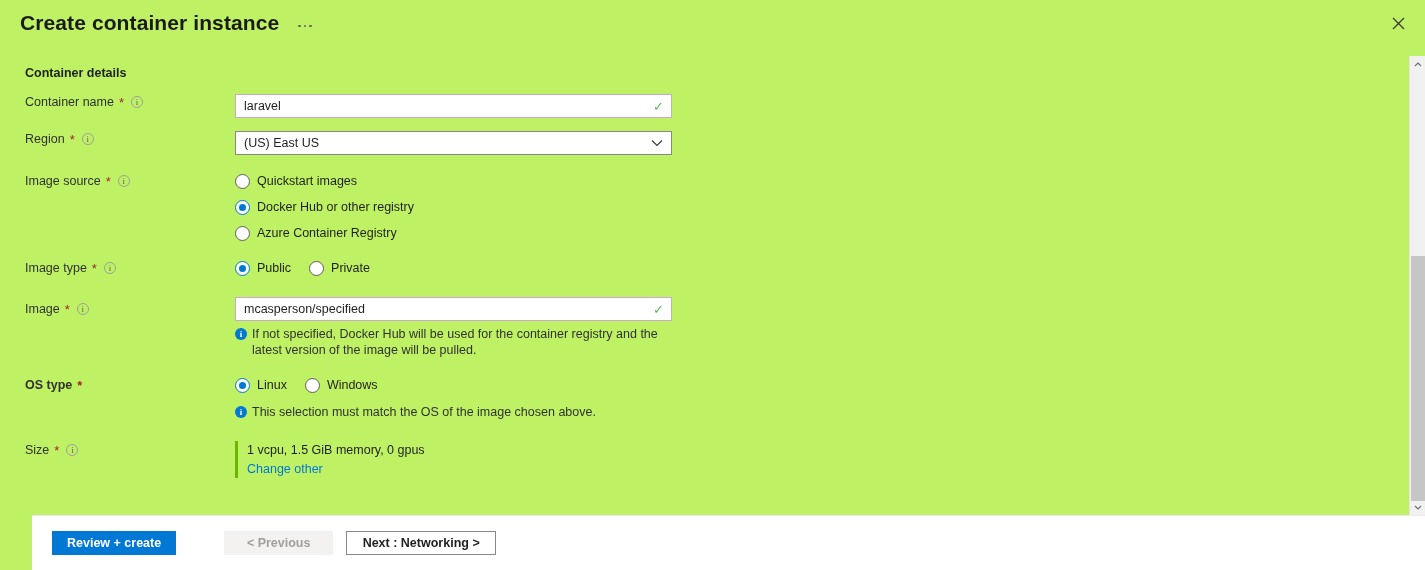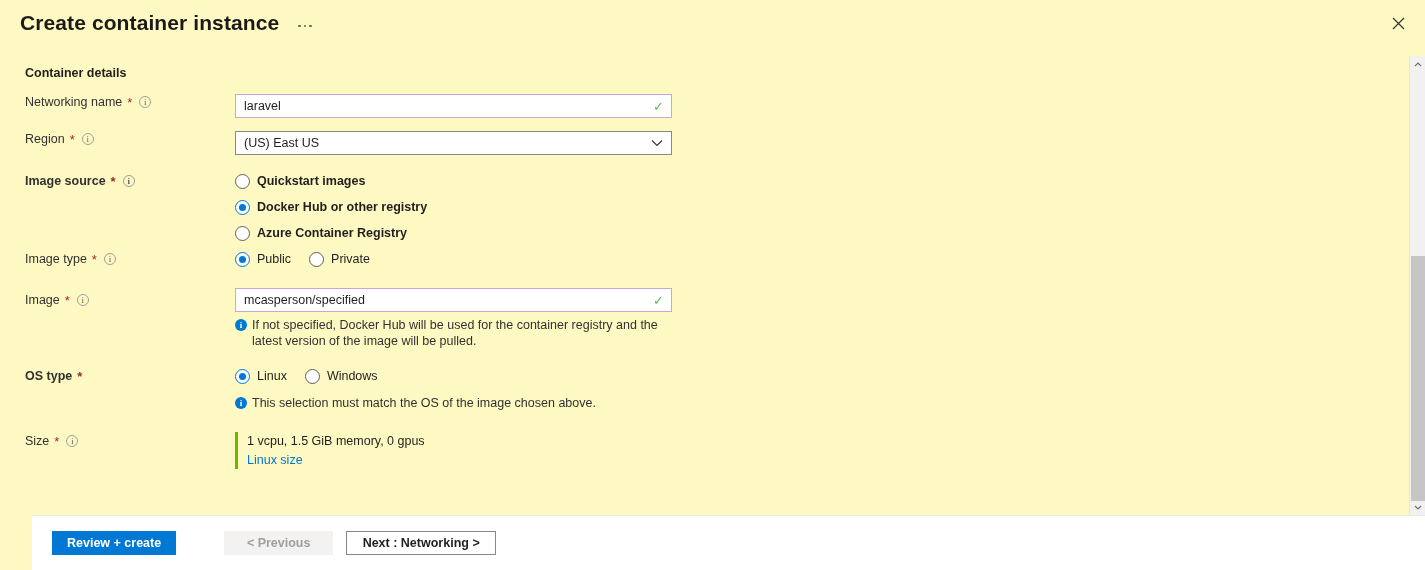--- a/index.html
+++ b/index.html
@@ -9,21 +9,21 @@
     width: 1425px; height: 570px;
     background: #ffffff;
     font-family: "Liberation Sans", sans-serif;
     color: #201f1e;
     overflow: hidden;
   }
   .blade {
     position: relative;
     width: 1425px;
     height: 570px;
-    background: #fef9c3;
+    background: #bef264;
   }
 
   
   .blade-header {
     position: absolute;
     top: 0; left: 0;
     width: 1425px;
     height: 46px;
     display: flex;
     align-items: center;
@@ -350,21 +350,21 @@
     </div>
   </div>
 
   <div class="content-scroll">
     <div class="form">
 
       <div class="section-title">Container details</div>
 
       <div class="row" style="margin-bottom:13px;">
         <div class="row-label">
-          <span>Networking name</span>
+          <span>Container name</span>
           <span class="req">*</span>
           <i class="info-i">i</i>
         </div>
         <div class="row-field">
           <div class="text-input">
             <span>laravel</span>
             <span class="check-ok">✓</span>
           </div>
         </div>
       </div>
@@ -380,21 +380,21 @@
             <span>(US) East US</span>
             <span class="chev">
               <svg width="12" height="8" viewBox="0 0 12 8" aria-hidden="true">
                 <path d="M1 1.5 L6 6.5 L11 1.5" stroke="#3b3a39" stroke-width="1.2" fill="none"></path>
               </svg>
             </span>
           </div>
         </div>
       </div>
 
-      <div class="row" style="margin-bottom:0;font-weight:bold;">
+      <div class="row" style="margin-bottom:9px;">
         <div class="row-label" style="height:26px;">
           <span>Image source</span>
           <span class="req">*</span>
           <i class="info-i">i</i>
         </div>
         <div class="row-field radio-list">
           <div class="radio-opt">
             <span class="radio-mark"></span>
             <span>Quickstart images</span>
           </div>
@@ -470,21 +470,21 @@
 
       <div class="row">
         <div class="row-label" style="height:18px;">
           <span>Size</span>
           <span class="req">*</span>
           <i class="info-i">i</i>
         </div>
         <div class="row-field">
           <div class="size-box">
             <div class="size-summary">1 vcpu, 1.5 GiB memory, 0 gpus</div>
-            <span class="size-link">Linux size</span>
+            <span class="size-link">Change other</span>
           </div>
         </div>
       </div>
 
     </div>
   </div>
 
   <div class="scrollbar">
     <div class="sb-arrow up">
       <svg width="8" height="5" viewBox="0 0 8 5" aria-hidden="true">

